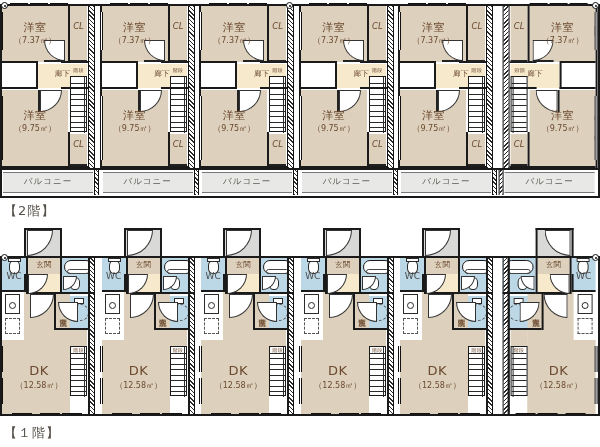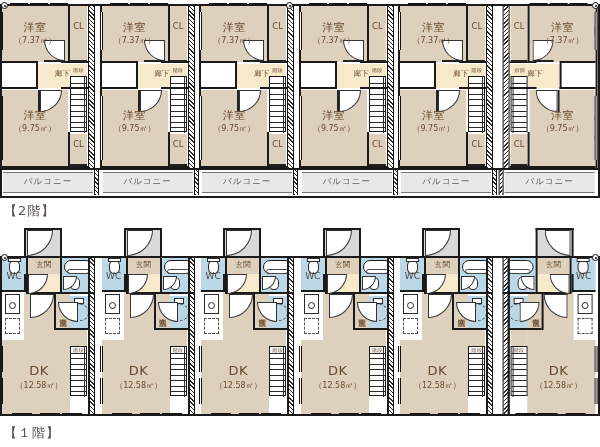--- a/index.html
+++ b/index.html
@@ -51,21 +51,21 @@
 
   
   .lbl{
     position:absolute;color:#6b4a2f;white-space:nowrap;
     font-family:"DejaVu Sans","Liberation Sans",sans-serif;
     line-height:1.05;text-align:center;
   }
   .lbl-name{font-size:11px;letter-spacing:.5px;}
   .lbl-area{font-size:8px;letter-spacing:0;}
   .lbl-sm{font-size:7.5px;letter-spacing:.3px;}
-  .lbl-cl{font-size:8.5px;line-height:1.0;letter-spacing:0;}
+  .lbl-cl{font-size:8.5px;line-height:1.0;letter-spacing:0;font-style:italic;}
   .lbl-dk{font-size:13px;letter-spacing:.5px;}
   .lbl-v{writing-mode:vertical-rl;font-size:7.5px;line-height:1.15;}
   .lbl-wc{font-size:9px;color:#4a4a4a;letter-spacing:0;}
   .lbl-bal{font-size:8.5px;color:#5a5a55;letter-spacing:1px;}
   .arcq{
     position:absolute;box-sizing:border-box;background:#fff;
     border:1px solid #333;
   }
   .leaf{position:absolute;background:#fff;border:1px solid #222;box-sizing:border-box;}
 

